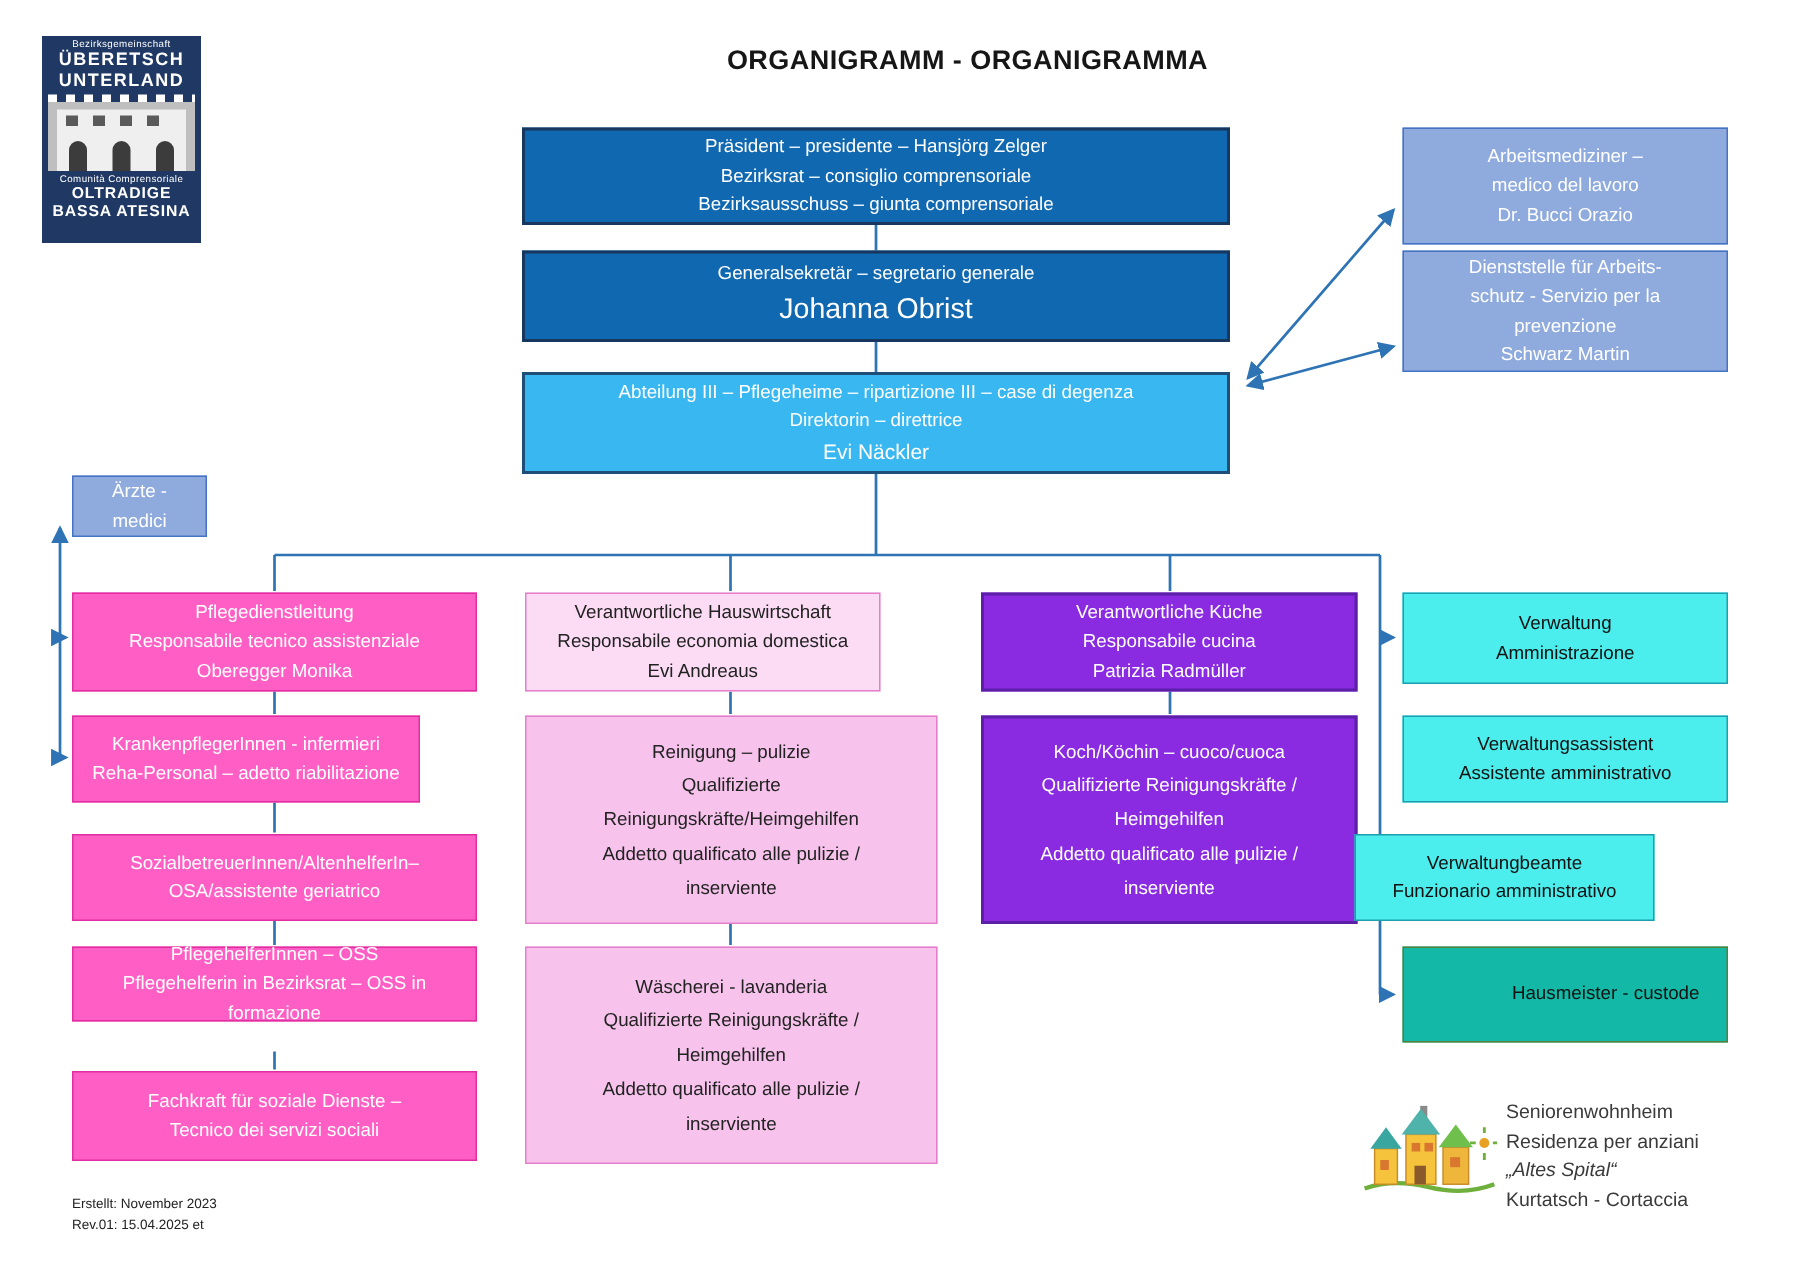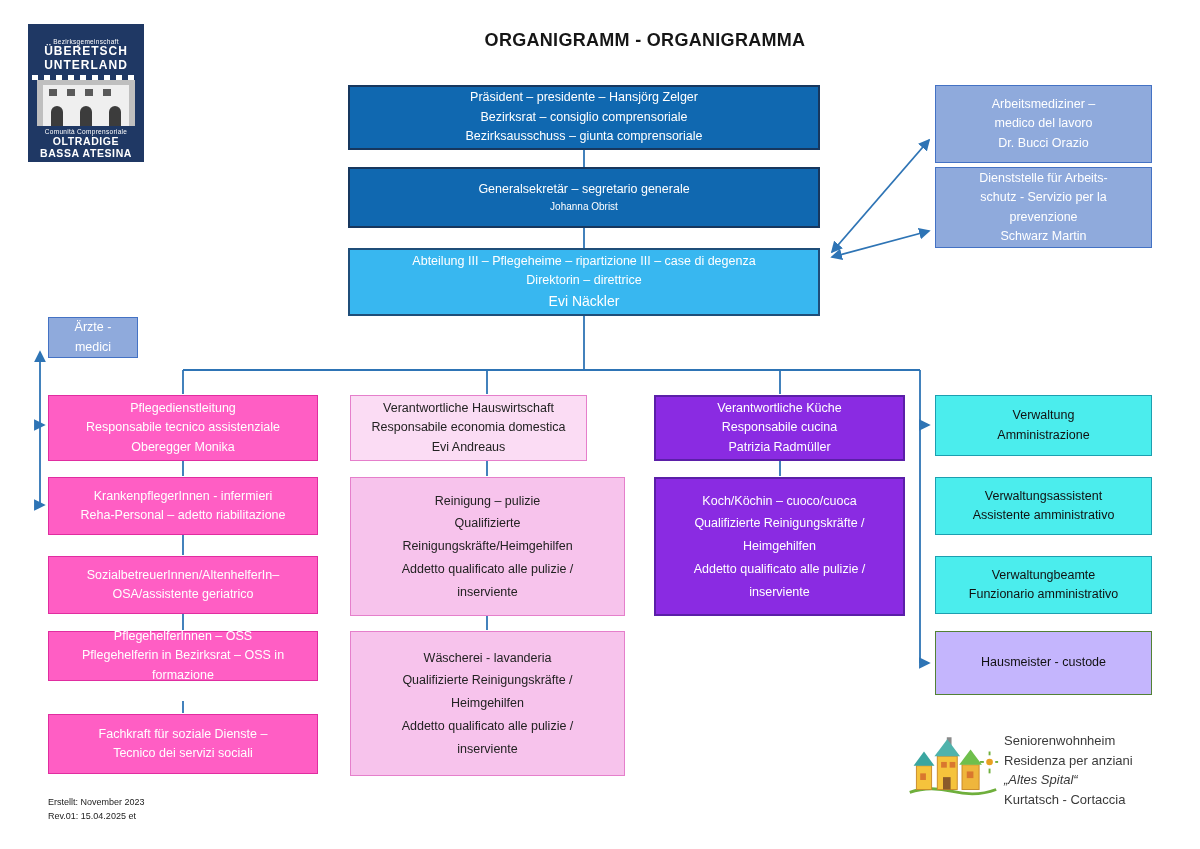--- a/index.html
+++ b/index.html
@@ -8,36 +8,36 @@
 
   .page-title { position:absolute; left:395px; top:30px; width:500px; text-align:center;
     font-size:18px; font-weight:bold; color:#161616; letter-spacing:.3px; }
 
   .connectors { position:absolute; left:0; top:0; width:1200px; height:849px; pointer-events:none; }
 
   .node { position:absolute; display:flex; flex-direction:column; justify-content:center;
     align-items:center; text-align:center; font-size:12.5px; line-height:1.55; padding:2px 18px; }
   .node .ln { white-space:nowrap; }
   .roomy .ln { line-height:1.82; }
-  .big  { font-size:10px; }
+  .big  { font-size:19px; }
   .med  { font-size:14px; }
 
   .dark   { background:#1068B0; border:2px solid #17375E; color:#fff; }
   .sky    { background:#38B7F0; border:2px solid #1F4E79; color:#fff; }
   .peri   { background:#8FAADC; border:1.5px solid #4472C4; color:#fff; }
   .pink   { background:#FF5EC4; border:1.5px solid #E02DA0; color:#fff; }
   .lpink  { background:#F7C3EC; border:1.5px solid #E57FCB; color:#222; }
   .lpinkH { background:#FBDCF4; border:1.5px solid #E57FCB; color:#222; }
   .purple { background:#8A2BE2; border:2px solid #5B1FA8; color:#fff; }
   .cyan   { background:#4BEDED; border:1.5px solid #1D9FB0; color:#111; }
-  .green  { background:#c4b5fd; border:1.5px solid #538135; color:#111; }
+  .green  { background:#14b8a6; border:1.5px solid #538135; color:#111;align-items:flex-end; }
 
   
-  .logo-left { position:absolute; left:28px; top:24px; width:116px; height:138px;
-    background:#1F3864; color:#fff; text-align:center; padding-top:14px; }
+  .logo-left { position:absolute; left:28px; top:24px; width:106px; height:138px;
+    background:#1F3864; color:#fff; text-align:center; padding-top:2px; }
   .logo-left .tiny { font-size:6.5px; letter-spacing:.3px; }
   .logo-left .bigln { font-size:12px; font-weight:bold; letter-spacing:1px; line-height:1.15; }
   .logo-left .bigln2 { font-size:10.5px; font-weight:bold; letter-spacing:.6px; line-height:1.2; }
   .crenel { height:5px; margin:2px 4px 0 4px;
     background:repeating-linear-gradient(90deg,#fff 0 6px,#1F3864 6px 12px); }
   .logo-photo { margin:0 4px; height:46px; overflow:hidden; }
   .logo-left .botblock { margin-top:2px; }
 
   
   .home-logo { position:absolute; left:905px; top:720px; width:95px; height:82px; }
@@ -151,21 +151,21 @@
     <div class="ln">Ärzte -</div>
     <div class="ln">medici</div>
   </div>
 
   <div class="node pink" style="left:48px;top:395px;width:270px;height:66px">
     <div class="ln">Pflegedienstleitung</div>
     <div class="ln">Responsabile tecnico assistenziale</div>
     <div class="ln">Oberegger Monika</div>
   </div>
 
-  <div class="node pink" style="left:48px;top:477px;width:270px;height:58px">
+  <div class="node pink" style="left:48px;top:477px;width:232px;height:58px">
     <div class="ln">KrankenpflegerInnen - infermieri</div>
     <div class="ln">Reha-Personal – adetto riabilitazione</div>
   </div>
 
   <div class="node pink" style="left:48px;top:556px;width:270px;height:58px">
     <div class="ln">SozialbetreuerInnen/AltenhelferIn–</div>
     <div class="ln">OSA/assistente geriatrico</div>
   </div>
 
   <div class="node pink" style="left:48px;top:631px;width:270px;height:50px">
@@ -218,21 +218,21 @@
   <div class="node cyan" style="left:935px;top:395px;width:217px;height:61px">
     <div class="ln">Verwaltung</div>
     <div class="ln">Amministrazione</div>
   </div>
 
   <div class="node cyan" style="left:935px;top:477px;width:217px;height:58px">
     <div class="ln">Verwaltungsassistent</div>
     <div class="ln">Assistente amministrativo</div>
   </div>
 
-  <div class="node cyan" style="left:935px;top:556px;width:217px;height:58px">
+  <div class="node cyan" style="left:903px;top:556px;width:200px;height:58px">
     <div class="ln">Verwaltungbeamte</div>
     <div class="ln">Funzionario amministrativo</div>
   </div>
 
   <div class="node green" style="left:935px;top:631px;width:217px;height:64px">
     <div class="ln">Hausmeister - custode</div>
   </div>
 
   <div class="home-logo">
     <svg width="95" height="82" viewBox="0 0 100 86" xmlns="http://www.w3.org/2000/svg">

